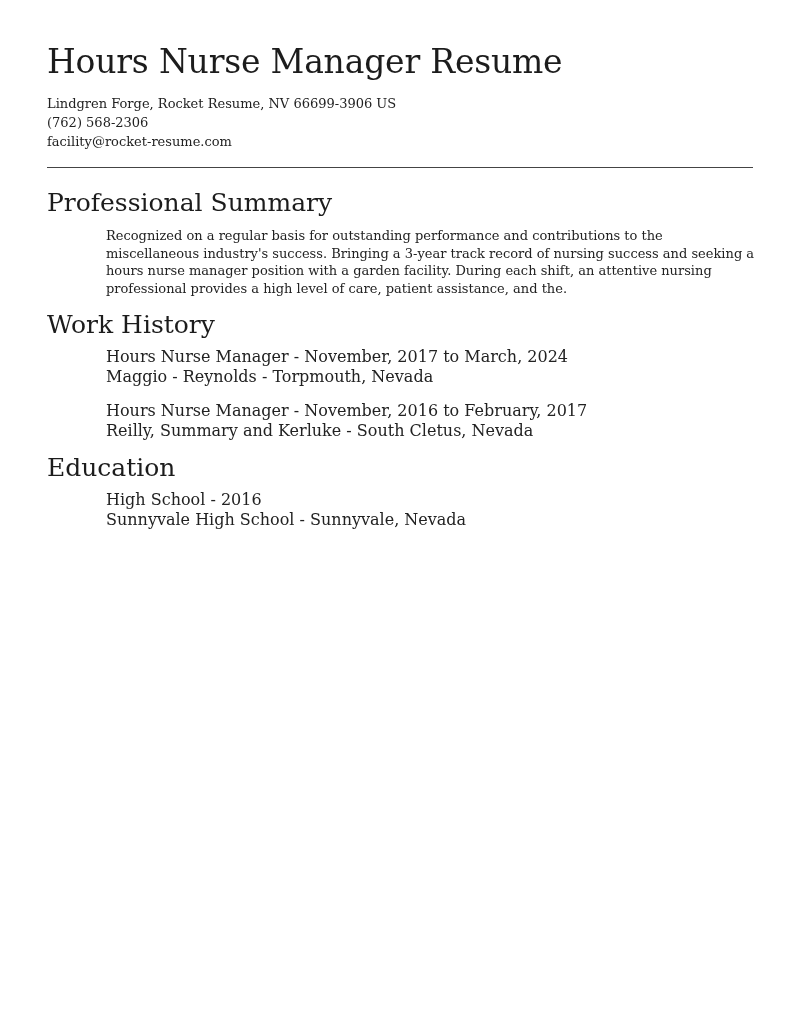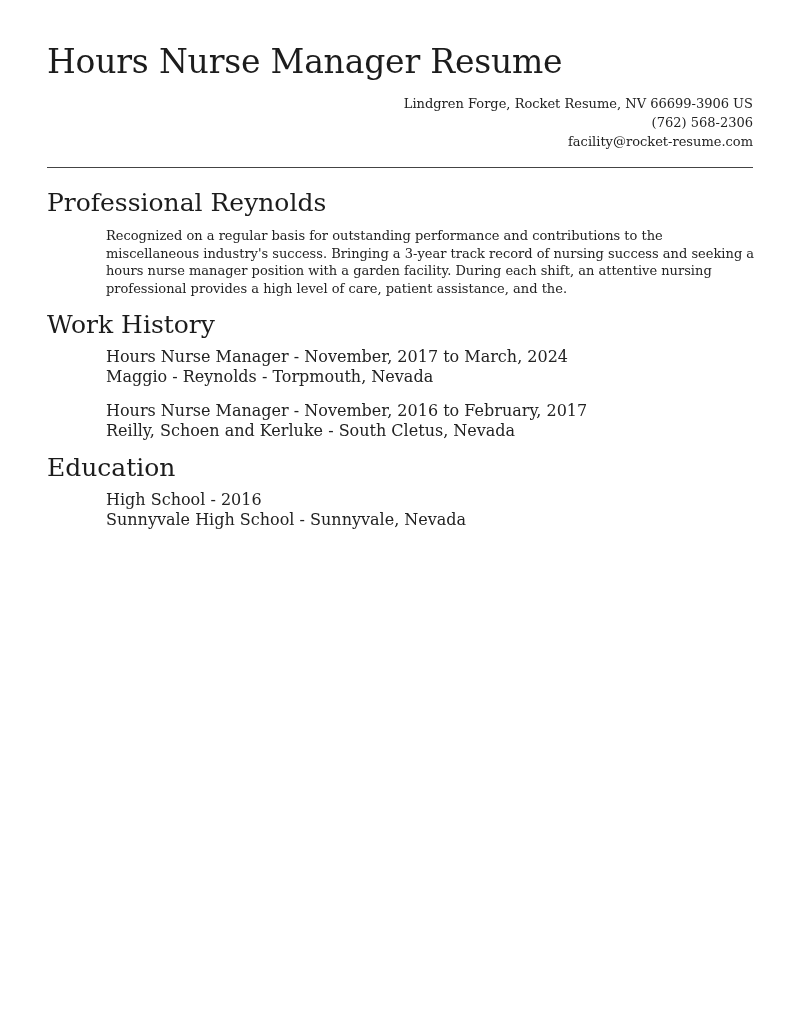--- a/index.html
+++ b/index.html
@@ -1,21 +1,21 @@
 <!DOCTYPE html>
 <html><head>
 <meta charset="utf-8">
 <style>
   html, body { margin: 0; padding: 0; background: #ffffff; }
   body { width: 800px; height: 1035px; position: relative; overflow: hidden;
          font-family: "DejaVu Serif", "Liberation Serif", serif; color: #1f1f1f; }
   .page { position: absolute; left: 47px; top: 0; width: 706px; }
   .title { position: absolute; top: 40px; left: 0; width: 706px; text-align: left;
            font-size: 33px; line-height: 44px; color: #1c1c1c; letter-spacing: -0.2px; }
-  .contact { position: absolute; left: 0; width: 706px; text-align: right;
+  .contact { position: absolute; left: 0; width: 706px; text-align: left;
              font-size: 13px; line-height: 19px; color: #222; }
   .c1 { top: 94px; } .c2 { top: 113px; } .c3 { top: 132px; }
   .rule { position: absolute; top: 167px; left: 0; width: 706px; height: 0;
           border-top: 1.5px solid #444; }
   .h2 { position: absolute; left: 0; font-size: 25px; line-height: 32px; color: #1c1c1c; }
   .h-summary { top: 187px; } .h-work { top: 309px; } .h-edu { top: 452px; }
   .summary { position: absolute; left: 59px; top: 227px; width: 650px;
              font-size: 13px; line-height: 17.7px; color: #222; }
   .entry-line { position: absolute; left: 59px; font-size: 16px; line-height: 20px;
                 color: #222; white-space: nowrap; }
@@ -23,25 +23,25 @@
 </head>
 <body>
 
 <div class="page">
   <div class="title">Hours Nurse Manager Resume</div>
   <div class="contact c1">Lindgren Forge, Rocket Resume, NV 66699-3906 US</div>
   <div class="contact c2">(762) 568-2306</div>
   <div class="contact c3">facility@rocket-resume.com</div>
   <div class="rule"></div>
 
-  <div class="h2 h-summary">Professional Reynolds</div>
+  <div class="h2 h-summary">Professional Summary</div>
   <div class="summary">Recognized on a regular basis for outstanding performance and contributions to the miscellaneous industry's success. Bringing a 3-year track record of nursing success and seeking a hours nurse manager position with a garden facility. During each shift, an attentive nursing professional provides a high level of care, patient assistance, and the.</div>
 
   <div class="h2 h-work">Work History</div>
   <div class="entry-line" style="top:347px">Hours Nurse Manager - November, 2017 to March, 2024</div>
   <div class="entry-line" style="top:367px">Maggio - Reynolds - Torpmouth, Nevada</div>
   <div class="entry-line" style="top:401px">Hours Nurse Manager - November, 2016 to February, 2017</div>
-  <div class="entry-line" style="top:421px">Reilly, Schoen and Kerluke - South Cletus, Nevada</div>
+  <div class="entry-line" style="top:421px">Reilly, Summary and Kerluke - South Cletus, Nevada</div>
 
   <div class="h2 h-edu">Education</div>
   <div class="entry-line" style="top:490px">High School - 2016</div>
   <div class="entry-line" style="top:510px">Sunnyvale High School - Sunnyvale, Nevada</div>
 </div>
 
 </body></html>

